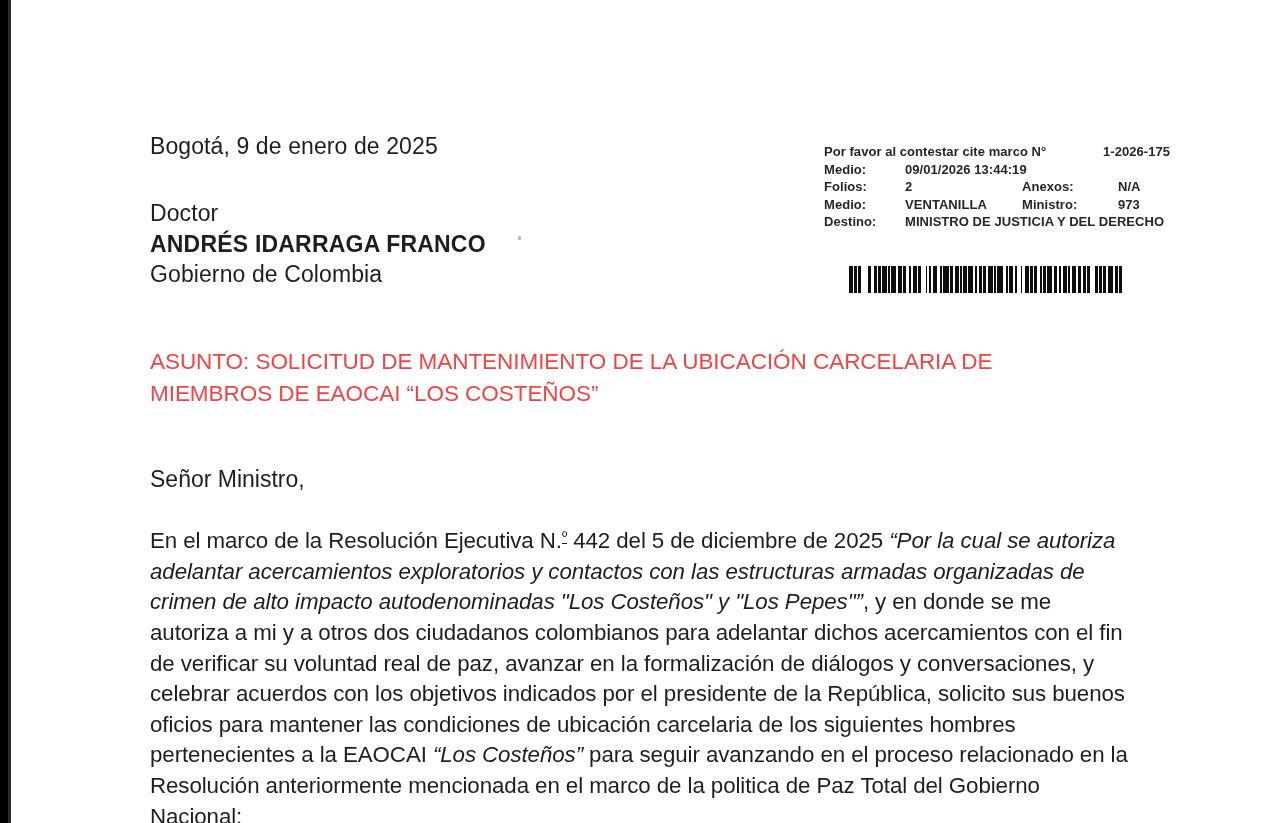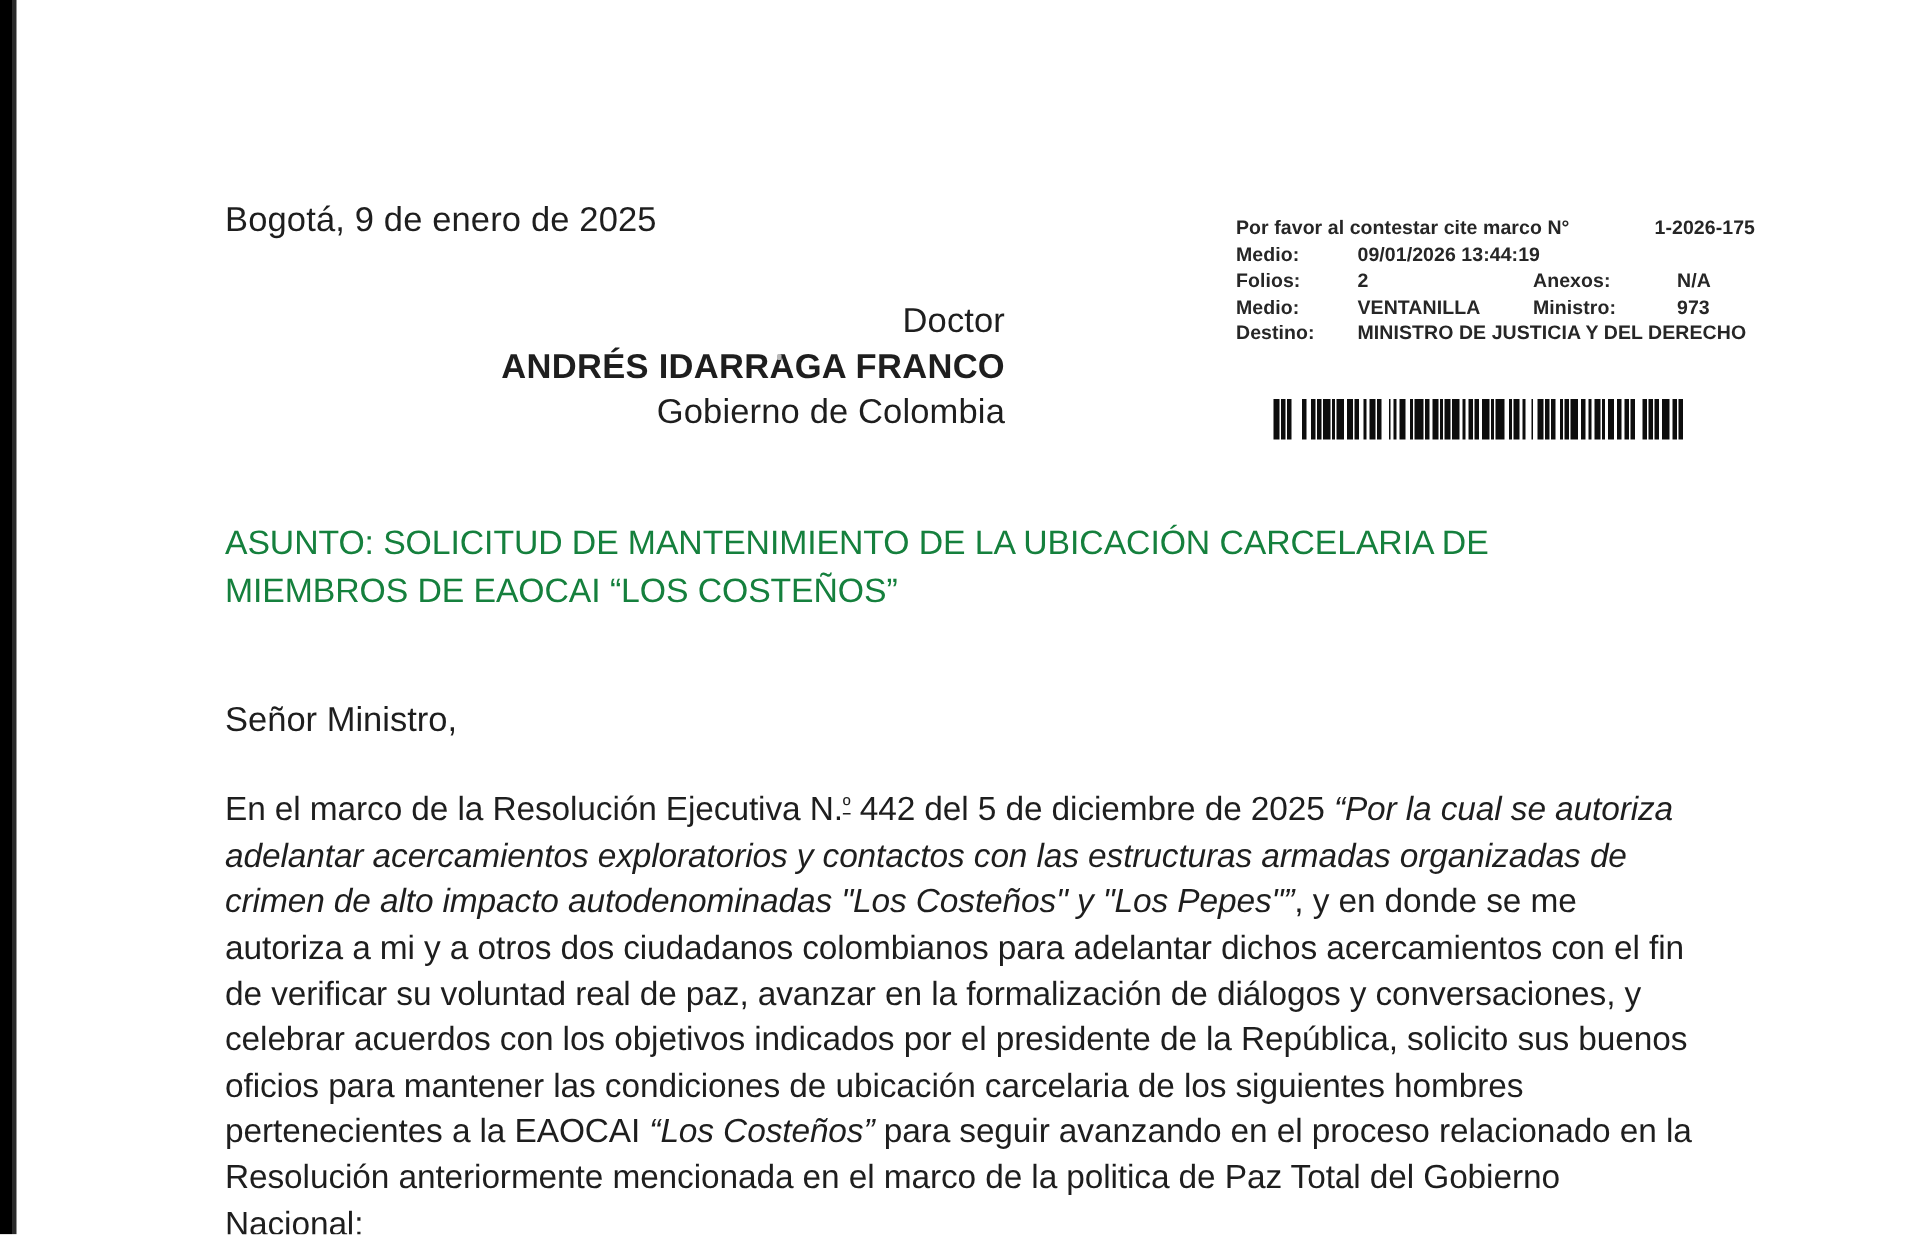--- a/index.html
+++ b/index.html
@@ -49,21 +49,20 @@
   }
   .addressee {
     margin-top: 36px;
   }
   .addressee div {
     font-size: 23px;
     line-height: 30.5px;
     letter-spacing: .1px;
     color: #1e1e1e;
     white-space: nowrap;
-    text-align: right;
   }
   .addressee .name {
     font-weight: bold;
     letter-spacing: .2px;
   }
 
   
   .speck {
     position: absolute;
     left: 518px;
@@ -125,21 +124,21 @@
 
   
   .subject {
     position: absolute;
     left: 150px;
     top: 346px;
     width: 960px;
     font-size: 22.5px;
     line-height: 31.5px;
     letter-spacing: -.05px;
-    color: #15803d;
+    color: #ef4444;
   }
 
   
   .salutation {
     position: absolute;
     left: 150px;
     top: 464px;
     font-size: 23px;
     line-height: 31px;
     color: #1e1e1e;

